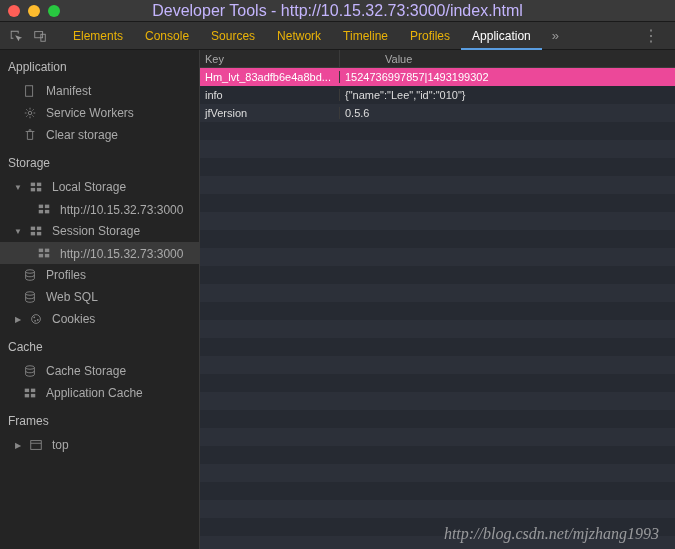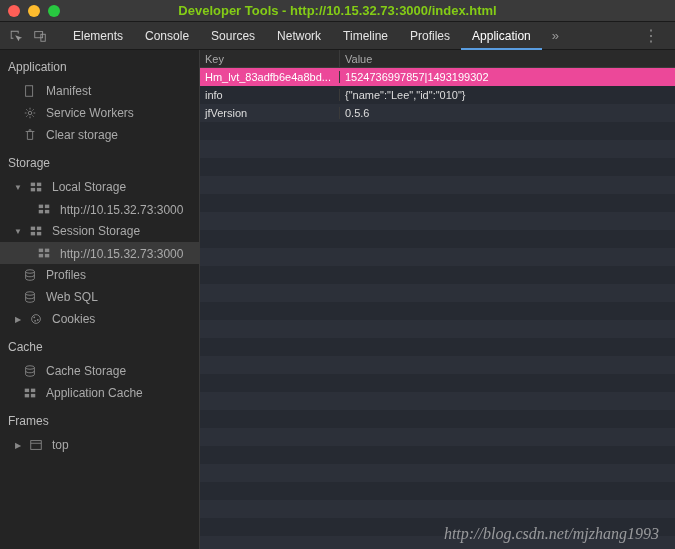--- a/index.html
+++ b/index.html
@@ -24,24 +24,23 @@
     }
     .traffic { display: flex; gap: 8px; }
     .tl { width: 12px; height: 12px; border-radius: 50%; }
     .tl.r { background: #ff5f57; }
     .tl.y { background: #febc2e; }
     .tl.g { background: #28c840; }
     .title {
       position: absolute;
       left: 0; right: 0;
       text-align: center;
-      font-size: 13px;
-      color: #84cc16;
+      font-size: 16px;
+      color: #c4b5fd;
       pointer-events: none;
-      font-weight: bold;
     }
     .tabbar {
       height: 28px;
       background: #333;
       border-bottom: 1px solid #1a1a1a;
       display: flex;
       align-items: center;
       padding: 0 6px;
     }
     .tb-icon {
@@ -51,21 +50,21 @@
       justify-content: center;
       margin-right: 4px;
       color: #999;
     }
     .tabs { display: flex; margin-left: 8px; }
     .tab {
       padding: 0 11px;
       height: 28px;
       line-height: 28px;
       font-size: 12px;
-      color: #e5e5e5;
+      color: #eab308;
       cursor: pointer;
     }
     .tab.active {
       color: #fff;
       border-bottom: 2px solid #5a9de0;
       margin-bottom: -1px;
     }
     .tb-more { color: #999; padding: 0 10px; font-size: 13px; }
     .tb-right { margin-left: auto; padding: 0 10px; color: #888; font-size: 16px; }
     .main { display: flex; height: calc(100% - 50px); }
@@ -107,20 +106,21 @@
       flex-direction: column;
       background: #242424;
     }
     .grid-h {
       display: flex;
       height: 18px;
       background: #2a2a2a;
       border-bottom: 1px solid #3a3a3a;
       font-size: 11px;
       color: #aaa;
+      gap: 40px;
     }
     .col-k { width: 140px; padding-left: 5px; border-right: 1px solid #3a3a3a; display:flex; align-items:center;}
     .col-v { flex: 1; padding-left: 5px; display:flex; align-items:center;}
     .rows { flex: 1; overflow: hidden; }
     .row {
       display: flex;
       height: 18px;
       font-size: 11px;
       color: #ddd;
       align-items: center;

